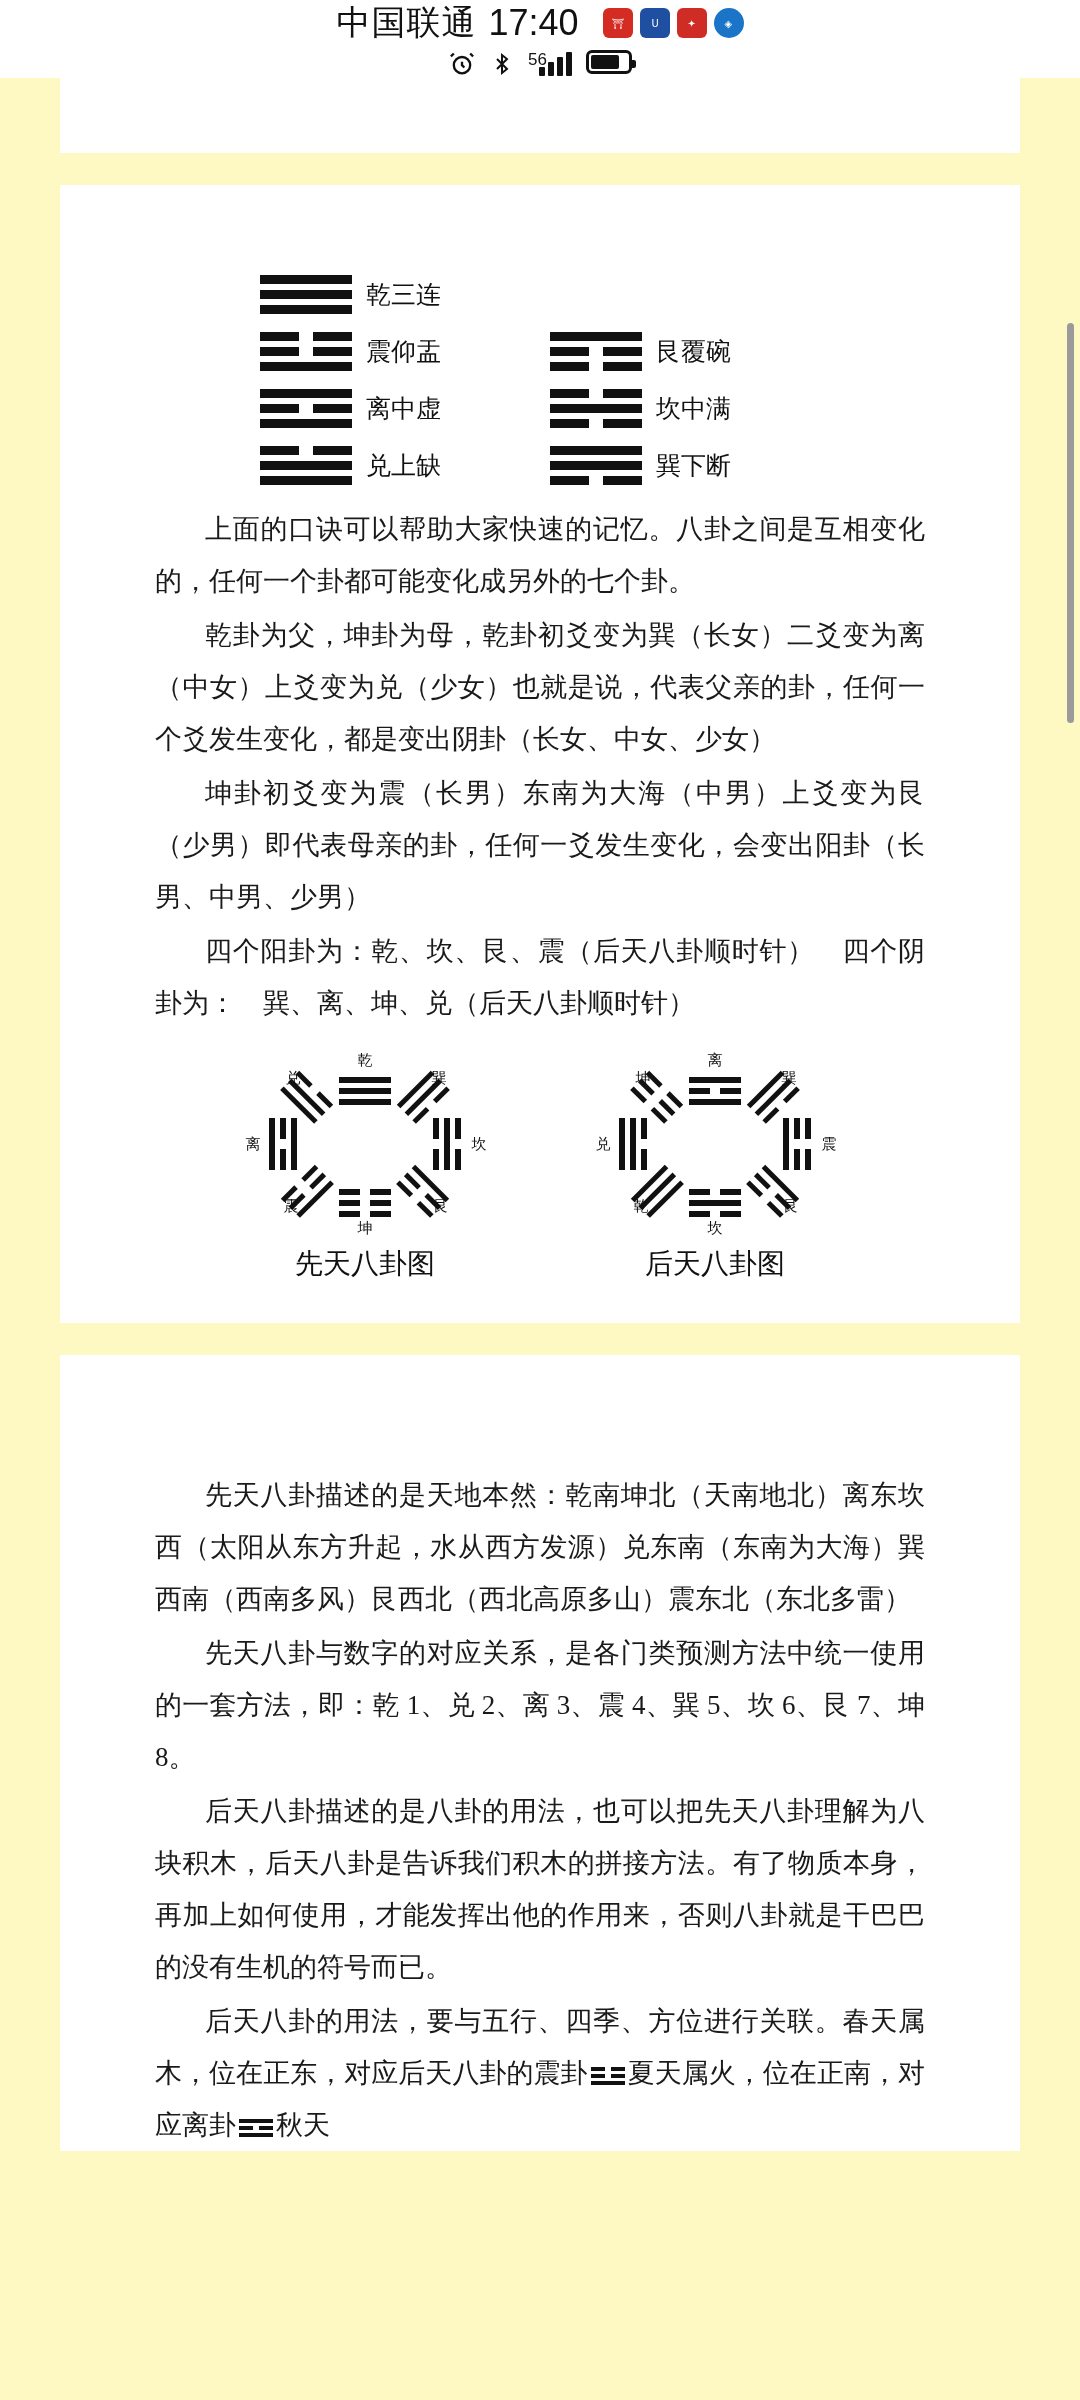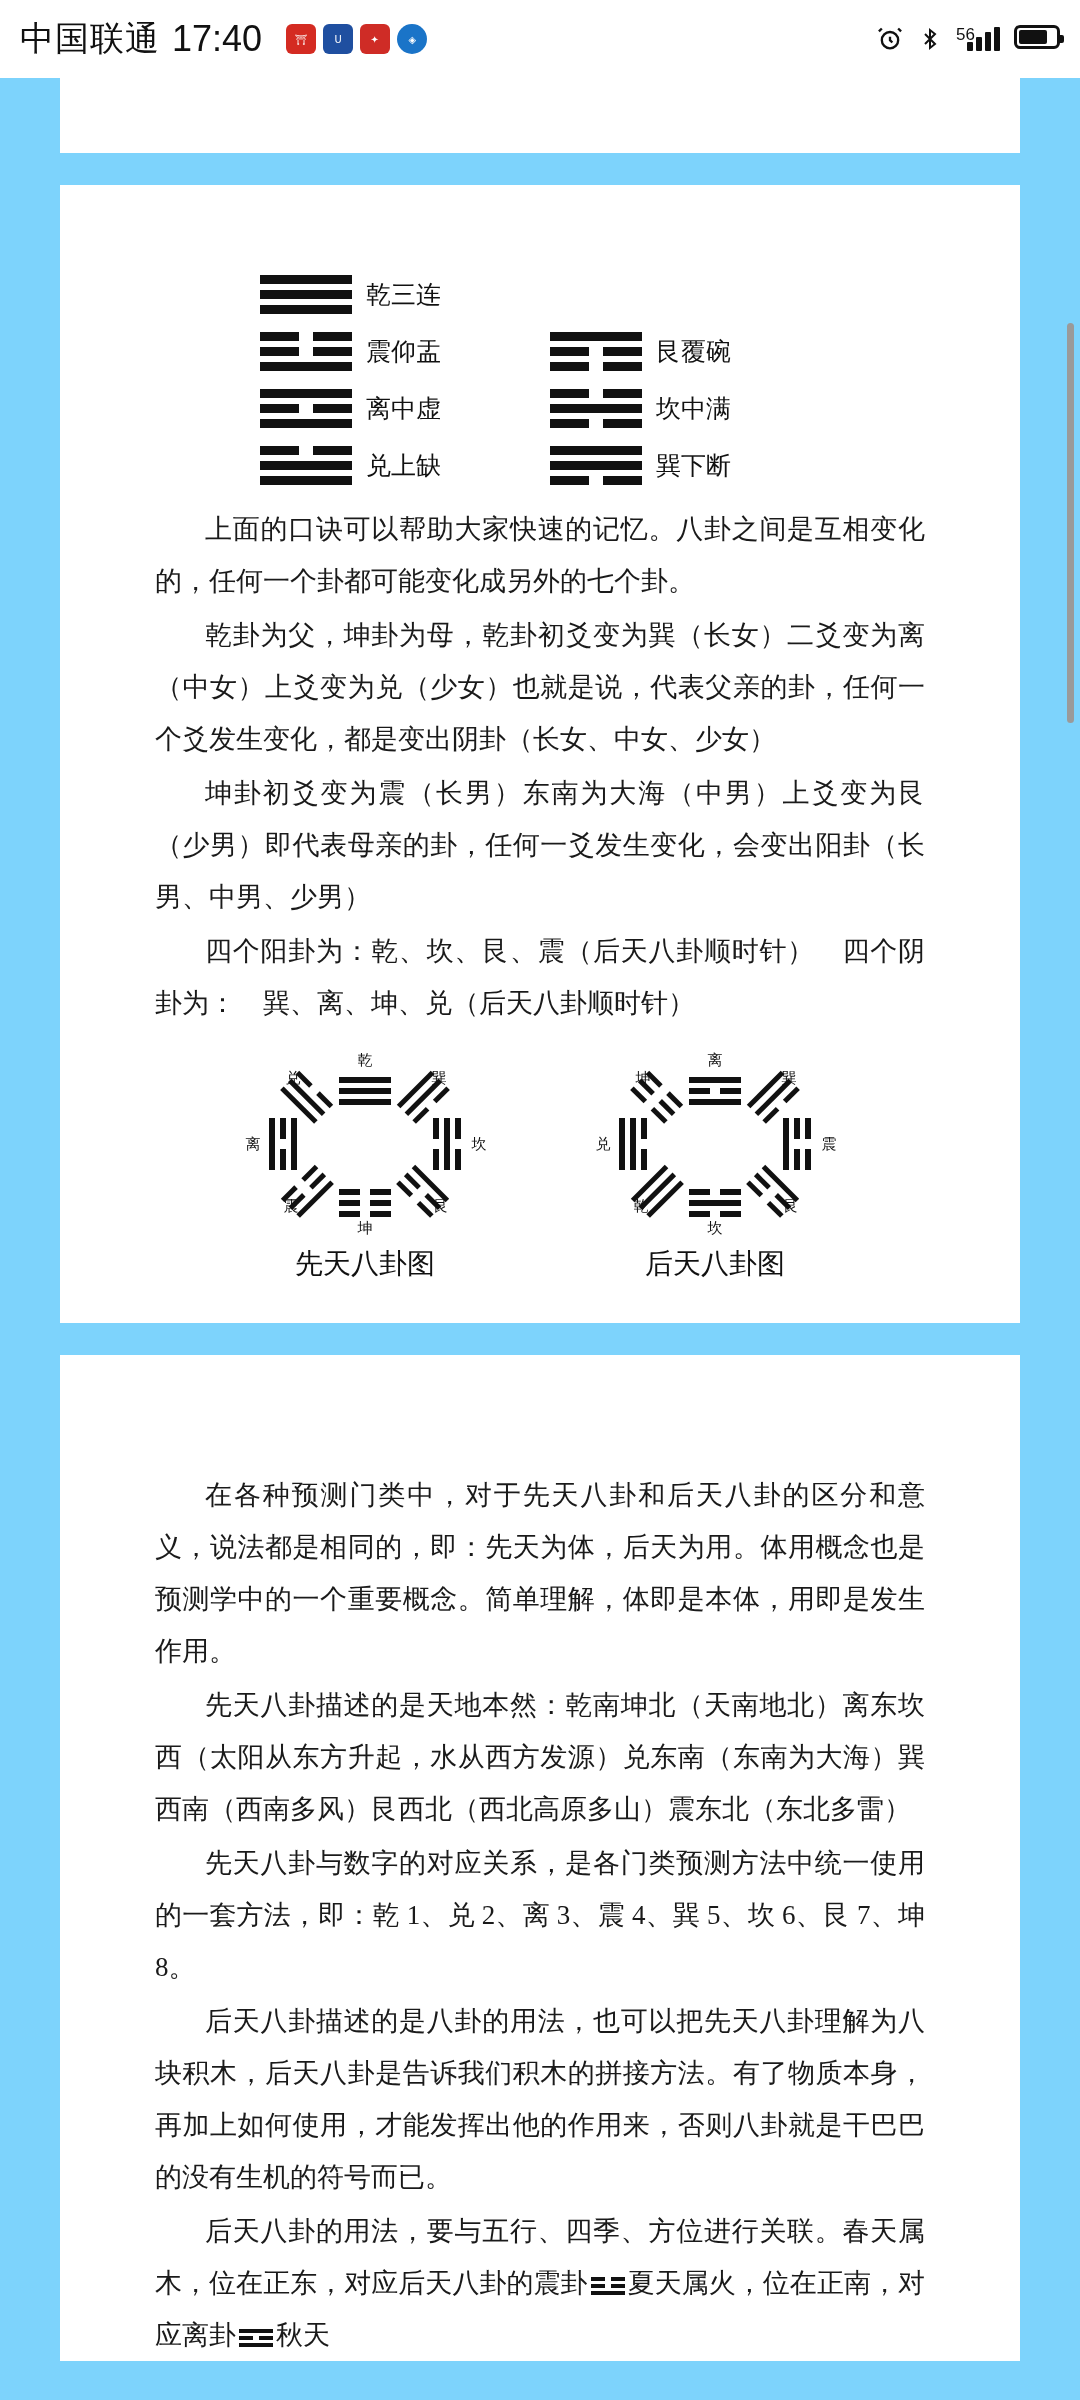--- a/index.html
+++ b/index.html
@@ -11,21 +11,22 @@
     overflow: hidden;
   }
 
   
   .statusbar {
     position: relative;
     height: 78px;
     background: #ffffff;
     display: flex;
     align-items: center;
-    padding: 0 20px;
+    padding: 0 30px;
+    flex-direction: column;
   }
   .sb-left {
     display: flex;
     align-items: center;
     gap: 12px;
   }
   .sb-carrier {
     font-size: 34px;
     color: #111;
     letter-spacing: 1px;
@@ -81,21 +82,21 @@
     background: #111;
     border-radius: 0 2px 2px 0;
   }
   .battery span { display: block; height: 100%; background: #111; border-radius: 2px; }
 
   
   .viewport {
     position: relative;
     width: 1080px;
     height: 2322px;
-    background: #7dd3fc;
+    background: #fef9c3;
     overflow: hidden;
   }
 
   .sheet {
     background: #ffffff;
     margin: 0 60px;
   }
   .sheet-top {
     height: 75px;
   }
@@ -557,21 +558,20 @@
       </div>
 
     </div>
 
   </div>
 
   <div class="gap"></div>
 
   <div class="sheet sheet-second">
     <div class="body-text">
-      <p>在各种预测门类中，对于先天八卦和后天八卦的区分和意义，说法都是相同的，即：先天为体，后天为用。体用概念也是预测学中的一个重要概念。简单理解，体即是本体，用即是发生作用。</p>
       <p>先天八卦描述的是天地本然：乾南坤北（天南地北）离东坎西（太阳从东方升起，水从西方发源）兑东南（东南为大海）巽西南（西南多风）艮西北（西北高原多山）震东北（东北多雷）</p>
       <p>先天八卦与数字的对应关系，是各门类预测方法中统一使用的一套方法，即：乾 1、兑 2、离 3、震 4、巽 5、坎 6、艮 7、坤 8。</p>
       <p>后天八卦描述的是八卦的用法，也可以把先天八卦理解为八块积木，后天八卦是告诉我们积木的拼接方法。有了物质本身，再加上如何使用，才能发挥出他的作用来，否则八卦就是干巴巴的没有生机的符号而已。</p>
       <p>
         <span>后天八卦的用法，要与五行、四季、方位进行关联。春天属木，位在正东，对应后天八卦的震卦</span><span class="inline-gua">
             <span class="iline yin">
               <span class="seg"></span>
               <span class="seg"></span>
             </span>
             <span class="iline yin">

